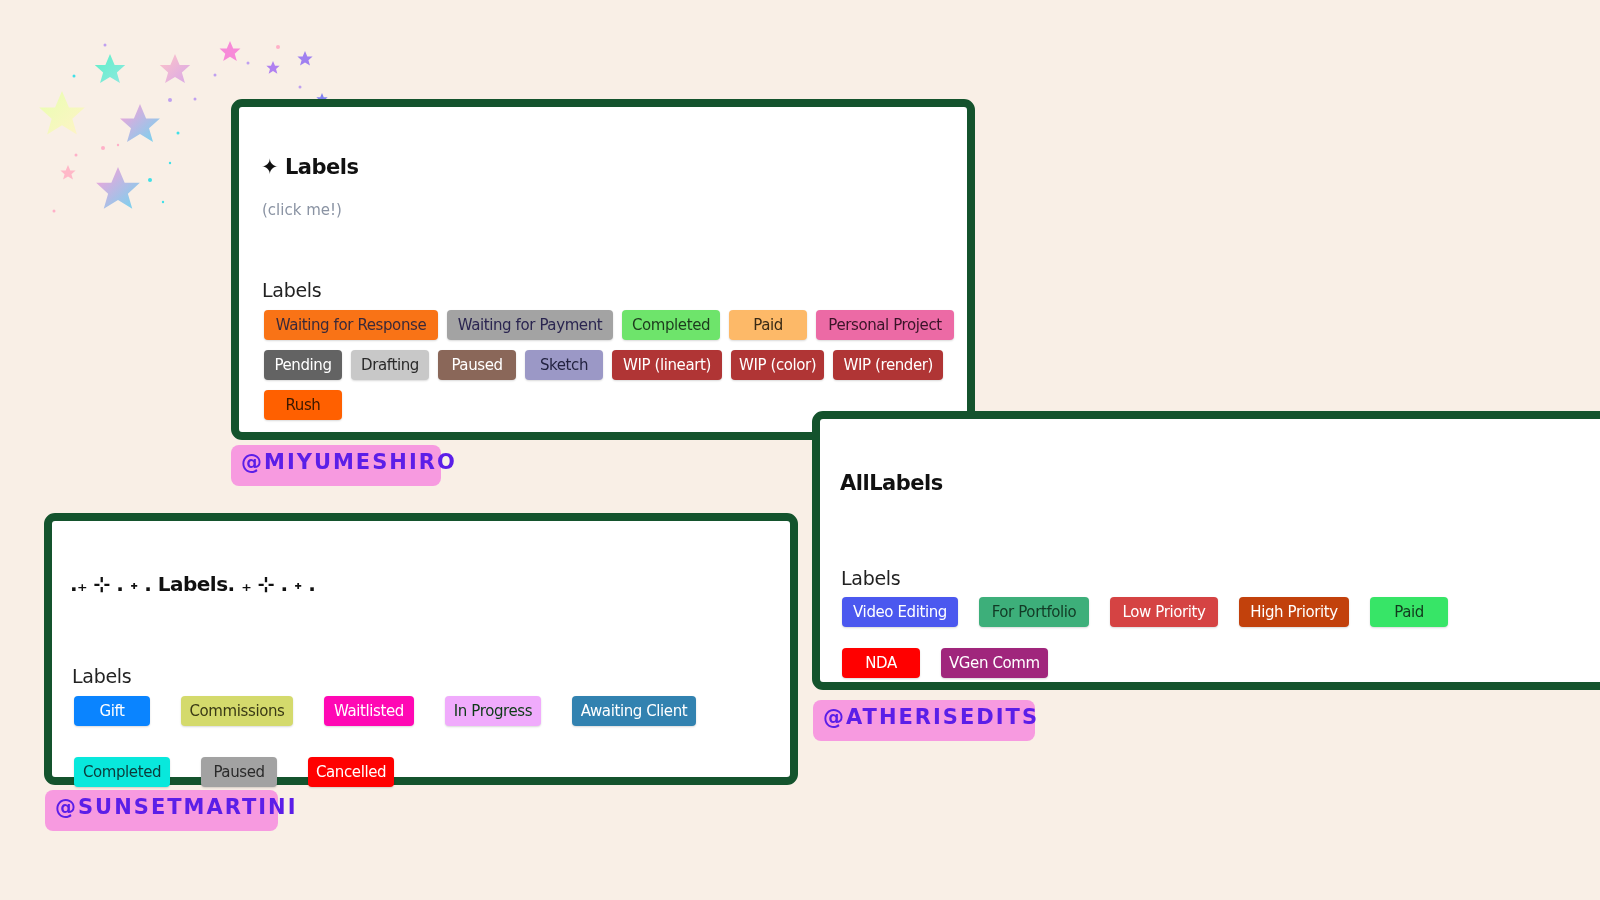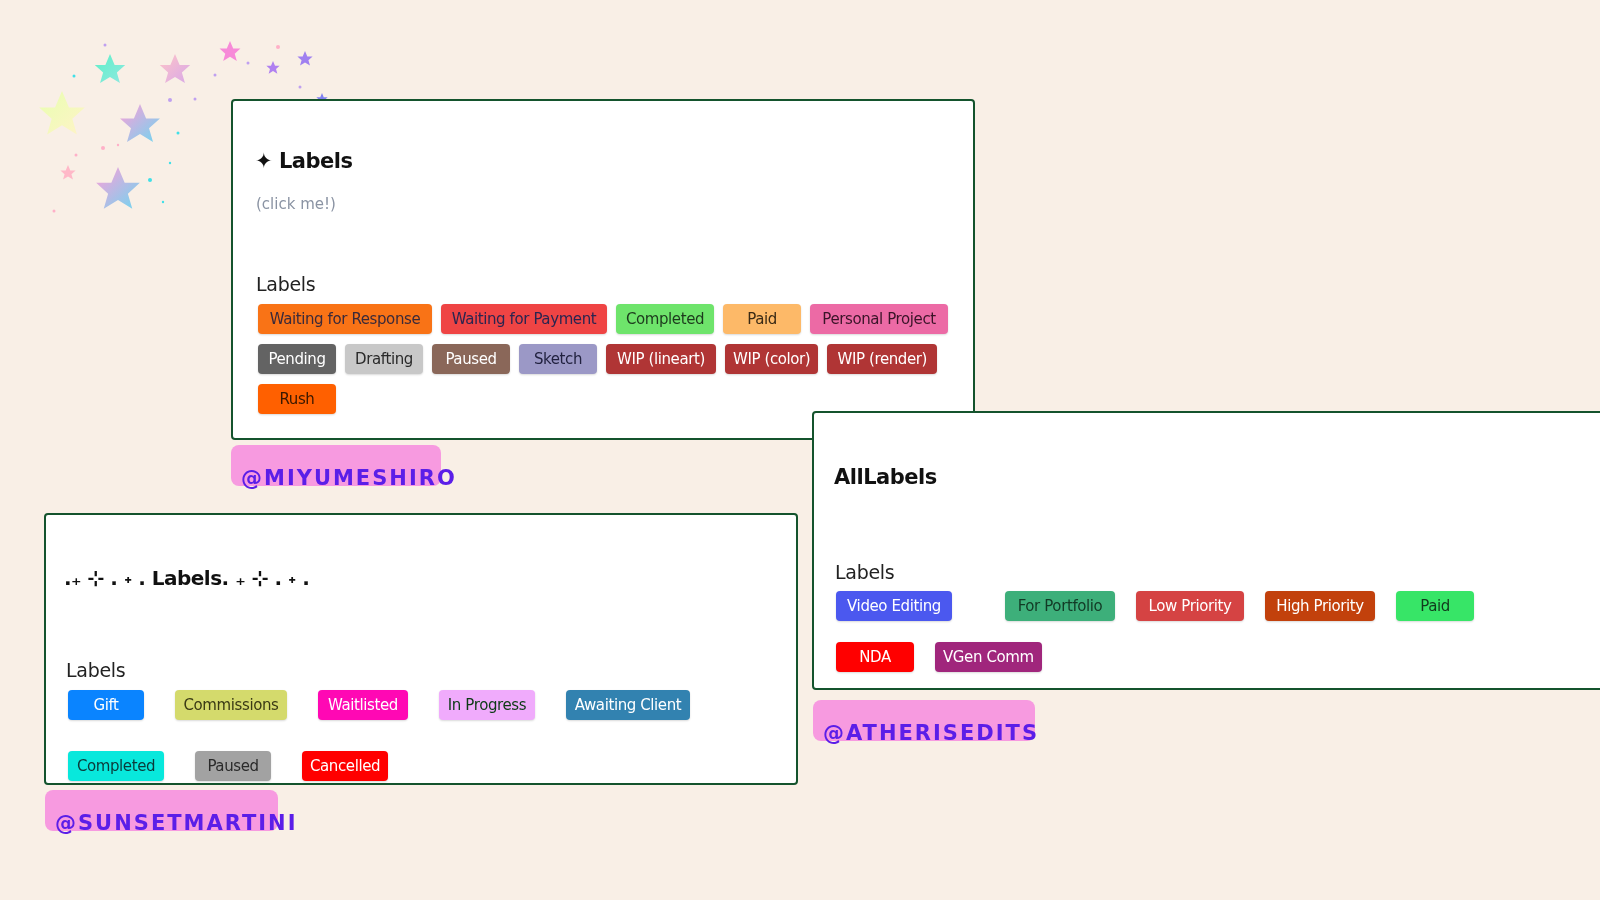--- a/index.html
+++ b/index.html
@@ -3,21 +3,21 @@
   <meta charset="utf-8">
   <style>
     html, body { margin: 0; padding: 0; }
     body {
       width: 1600px; height: 900px; position: relative; overflow: hidden;
       background: #f9efe6;
       font-family: "DejaVu Sans", sans-serif;
     }
     .card {
       position: absolute; background: #ffffff;
-      border: 2px solid #14532d; border-radius: 4px; box-sizing: border-box;
+      border: 8px solid #14532d; border-radius: 11px; box-sizing: border-box;
     }
     #card1 { left: 231px; top: 99px; width: 744px; height: 341px; z-index: 1; }
     #card2 { left: 44px; top: 513px; width: 754px; height: 272px; z-index: 2; }
     #card3 { left: 812px; top: 411px; width: 848px; height: 279px; z-index: 3; }
     .title {
       position: absolute; font-weight: bold; font-size: 21px; color: #111;
       font-family: "DejaVu Sans", sans-serif; letter-spacing: -0.5px; white-space: nowrap;
     }
     .subtitle {
       position: absolute; font-size: 15px; color: #8a93a3;
@@ -32,21 +32,21 @@
       height: 30px; line-height: 30px; border-radius: 4px; font-size: 15px;
       text-align: center; box-sizing: border-box; white-space: nowrap;
       font-family: "DejaVu Sans", sans-serif; letter-spacing: -0.4px;
       box-shadow: 0 1px 2px rgba(0,0,0,0.15); cursor: pointer;
       padding: 0 8px;
     }
     .handle {
       position: absolute; background: #f79ae0; border-radius: 8px;
       color: #5b1ee8; font-weight: bold; font-size: 21px; letter-spacing: 2px;
       font-family: "DejaVu Sans", sans-serif; height: 41px; line-height: 34px;
-      padding: 16px 10px; box-sizing: border-box; white-space: nowrap;
+      padding: 0 10px; box-sizing: border-box; white-space: nowrap;
     }
     #stars { position: absolute; left: 30px; top: 25px; width: 300px; height: 200px; }
   </style>
 </head>
 <body>
 
 <svg id="stars" viewBox="0 0 300 200">
   <defs>
     <linearGradient id="g1" x1="0" y1="0" x2="1" y2="1">
         <stop offset="0" stop-color="#ff9ed8"></stop>
@@ -103,21 +103,21 @@
       <circle cx="248" cy="22" r="2"></circle>
   </g>
 </svg>
 
 <div class="card" id="card1">
   <div class="title" style="left:22px; top:48px;">✦ Labels</div>
   <div class="subtitle" style="left:23px; top:94px;">(click me!)</div>
   <div class="section-label" style="left:23px; top:172px;">Labels</div>
   <div class="tags" style="left:25px; top:203px; width:700px; row-gap:10px; column-gap:9px;">
       <span class="tag" style="background: #f97316; color: rgb(58, 42, 58); min-width: 174px;">Waiting for Response</span>
-      <span class="tag" style="background: #ef4444; color: rgb(42, 37, 80); min-width: 166px;">Waiting for Payment</span>
+      <span class="tag" style="background: #a3a3a3; color: rgb(42, 37, 80); min-width: 166px;">Waiting for Payment</span>
       <span class="tag" style="background: rgb(110, 228, 107); color: rgb(29, 58, 29); min-width: 98px;">Completed</span>
       <span class="tag" style="background: rgb(253, 185, 104); color: rgb(58, 42, 21); min-width: 78px;">Paid</span>
       <span class="tag" style="background: rgb(236, 106, 165); color: rgb(58, 20, 40); min-width: 138px;">Personal Project</span>
       <span class="tag" style="background: rgb(99, 99, 99); color: rgb(255, 255, 255); min-width: 78px;">Pending</span>
       <span class="tag" style="background: rgb(200, 200, 200); color: rgb(42, 42, 42); min-width: 78px;">Drafting</span>
       <span class="tag" style="background: rgb(138, 103, 89); color: rgb(255, 255, 255); min-width: 78px;">Paused</span>
       <span class="tag" style="background: rgb(155, 152, 198); color: rgb(34, 34, 64); min-width: 78px;">Sketch</span>
       <span class="tag" style="background: rgb(176, 53, 53); color: rgb(255, 255, 255); min-width: 110px;">WIP (lineart)</span>
       <span class="tag" style="background: rgb(176, 53, 53); color: rgb(255, 255, 255); min-width: 92px;">WIP (color)</span>
       <span class="tag" style="background: rgb(176, 53, 53); color: rgb(255, 255, 255); min-width: 110px;">WIP (render)</span>
@@ -140,21 +140,21 @@
       <span class="tag" style="background: rgb(255, 0, 0); color: rgb(255, 255, 255); min-width: 86px;">Cancelled</span>
     </div>
 </div>
 <div class="handle" style="left:45px; top:790px; width:233px;">@SUNSETMARTINI</div>
 
 <div class="card" id="card3">
   <div class="title" style="left:20px; top:52px;">AllLabels</div>
   <div class="section-label" style="left:21px; top:148px;">Labels</div>
   <div class="tags" style="left:22px; top:178px; width:700px; row-gap:10px; column-gap:9px;gap:21px;">
       <span class="tag" style="background: rgb(75, 88, 239); color: rgb(255, 255, 255); min-width: 116px;">Video Editing</span>
-      <span class="tag" style="background: rgb(61, 175, 122); color: rgb(18, 58, 37); min-width: 110px; margin-left: 32px;">For Portfolio</span>
+      <span class="tag" style="background: rgb(61, 175, 122); color: rgb(18, 58, 37); min-width: 110px;">For Portfolio</span>
       <span class="tag" style="background: rgb(213, 67, 67); color: rgb(255, 255, 255); min-width: 108px;">Low Priority</span>
       <span class="tag" style="background: #c2410c; color: rgb(255, 255, 255); min-width: 110px;">High Priority</span>
       <span class="tag" style="background: rgb(55, 229, 103); color: rgb(18, 58, 29); min-width: 78px;">Paid</span>
       <span class="tag" style="background: rgb(255, 0, 0); color: rgb(255, 255, 255); min-width: 78px;">NDA</span>
       <span class="tag" style="background: rgb(160, 38, 124); color: rgb(255, 255, 255); min-width: 106px;">VGen Comm</span>
     </div>
 </div>
 <div class="handle" style="left:813px; top:700px; width:222px;">@ATHERISEDITS</div>
 
 </body></html>

